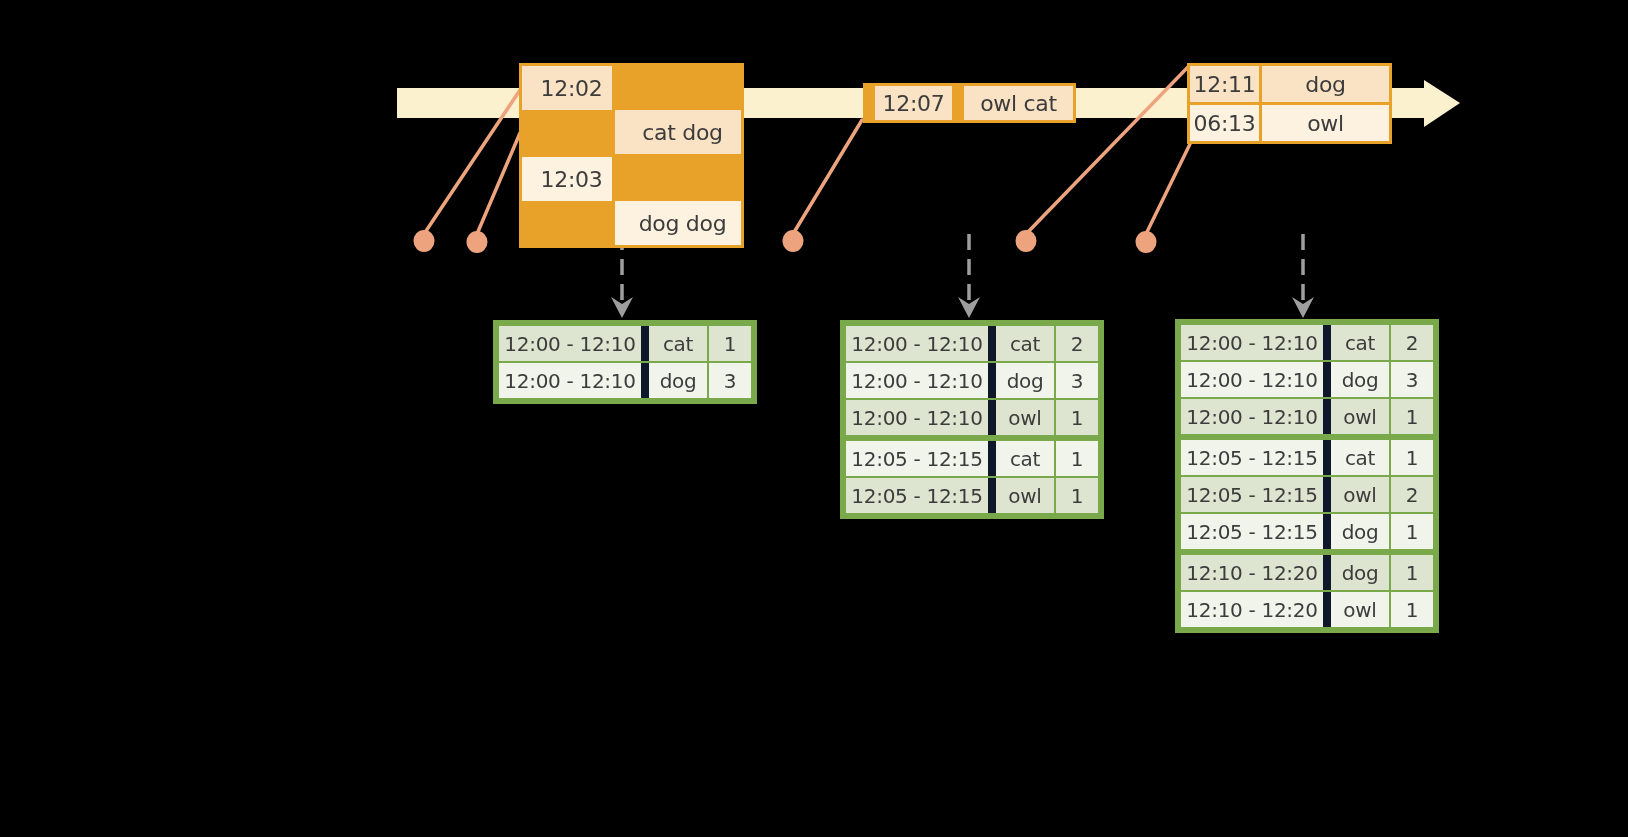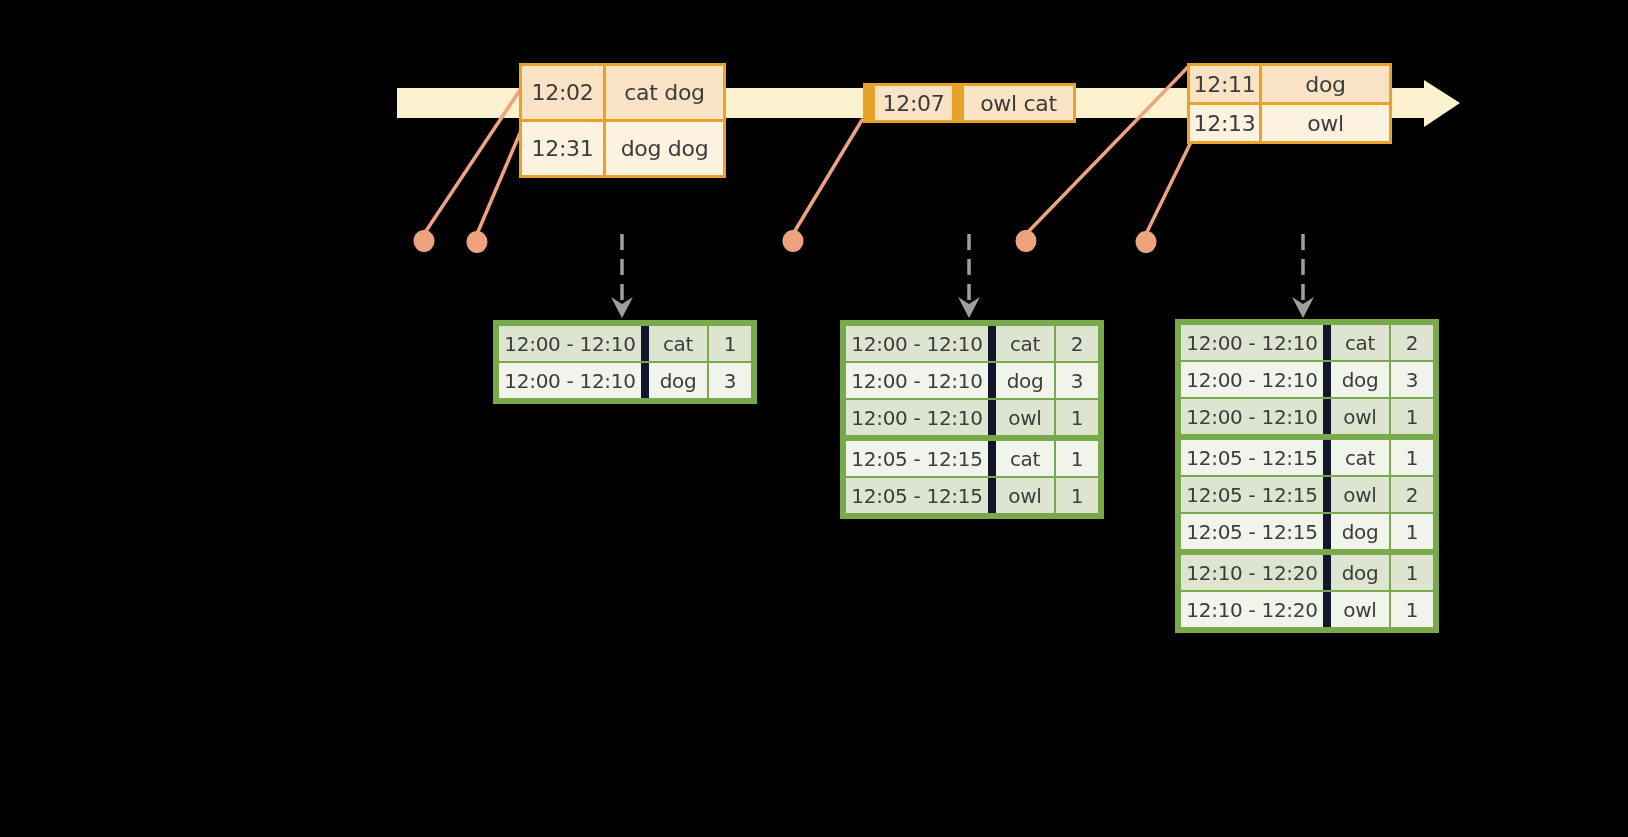--- a/index.html
+++ b/index.html
@@ -16,21 +16,21 @@
   }
   .erow{display:flex;}
   .erow + .erow{border-top:3px solid #e9a229;}
   .erow.edark .ecell{background:#fae3c4;}
   .erow.elight .ecell{background:#fdf1e0;}
   .ecell{
     display:flex;align-items:center;justify-content:center;
     font-size:22px;letter-spacing:-0.3px;
   }
   .ecell.etime{border-right:3px solid #e9a229;}
-  .et1 .ecell{height:53px;} .et1 .etime{width:81px;} .et1 .ewords{width:117px;}
+  .et1 .ecell{height:44px;padding-left:9px;} .et1 .etime{width:81px;} .et1 .ewords{width:117px;margin-top:44px;}
   .et2 .ecell{height:34px;margin-left:9px;} .et2 .etime{width:77px;} .et2 .ewords{width:109px;}
   .et3 .ecell{height:36px;text-align:right;} .et3 .etime{width:69px;} .et3 .ewords{width:127px;}
   #event-table-1{left:519px;top:63px;}
   #event-table-2{left:863px;top:83px;}
   #event-table-3{left:1187px;top:63px;}
 
   
   .result-table{
     position:absolute;z-index:2;border:6px solid #79a94a;background:#79a94a;
     display:flex;flex-direction:column;
@@ -87,37 +87,37 @@
       <path d="M1292 297 L1303 318 L1314 297 L1303 304 Z"></path>
     </g>
   </svg>
 
   <div class="event-table et1" id="event-table-1">
       <div class="erow edark">
         <div class="ecell etime">12:02</div>
         <div class="ecell ewords">cat dog</div>
       </div>
       <div class="erow elight">
-        <div class="ecell etime">12:31</div>
+        <div class="ecell etime">12:03</div>
         <div class="ecell ewords">dog dog</div>
       </div>
     </div>
   <div class="event-table et2" id="event-table-2">
       <div class="erow edark">
         <div class="ecell etime">12:07</div>
         <div class="ecell ewords">owl cat</div>
       </div>
     </div>
   <div class="event-table et3" id="event-table-3">
       <div class="erow edark">
         <div class="ecell etime">12:11</div>
         <div class="ecell ewords">dog</div>
       </div>
       <div class="erow elight">
-        <div class="ecell etime">12:13</div>
+        <div class="ecell etime">06:13</div>
         <div class="ecell ewords">owl</div>
       </div>
     </div>
 
   <div class="result-table" id="result-table-1">
       <div class="rrow rdark">
         <div class="rcell rwindow">12:00 - 12:10</div>
         <div class="rcell rword">cat</div>
         <div class="rcell rcount">1</div>
       </div>

